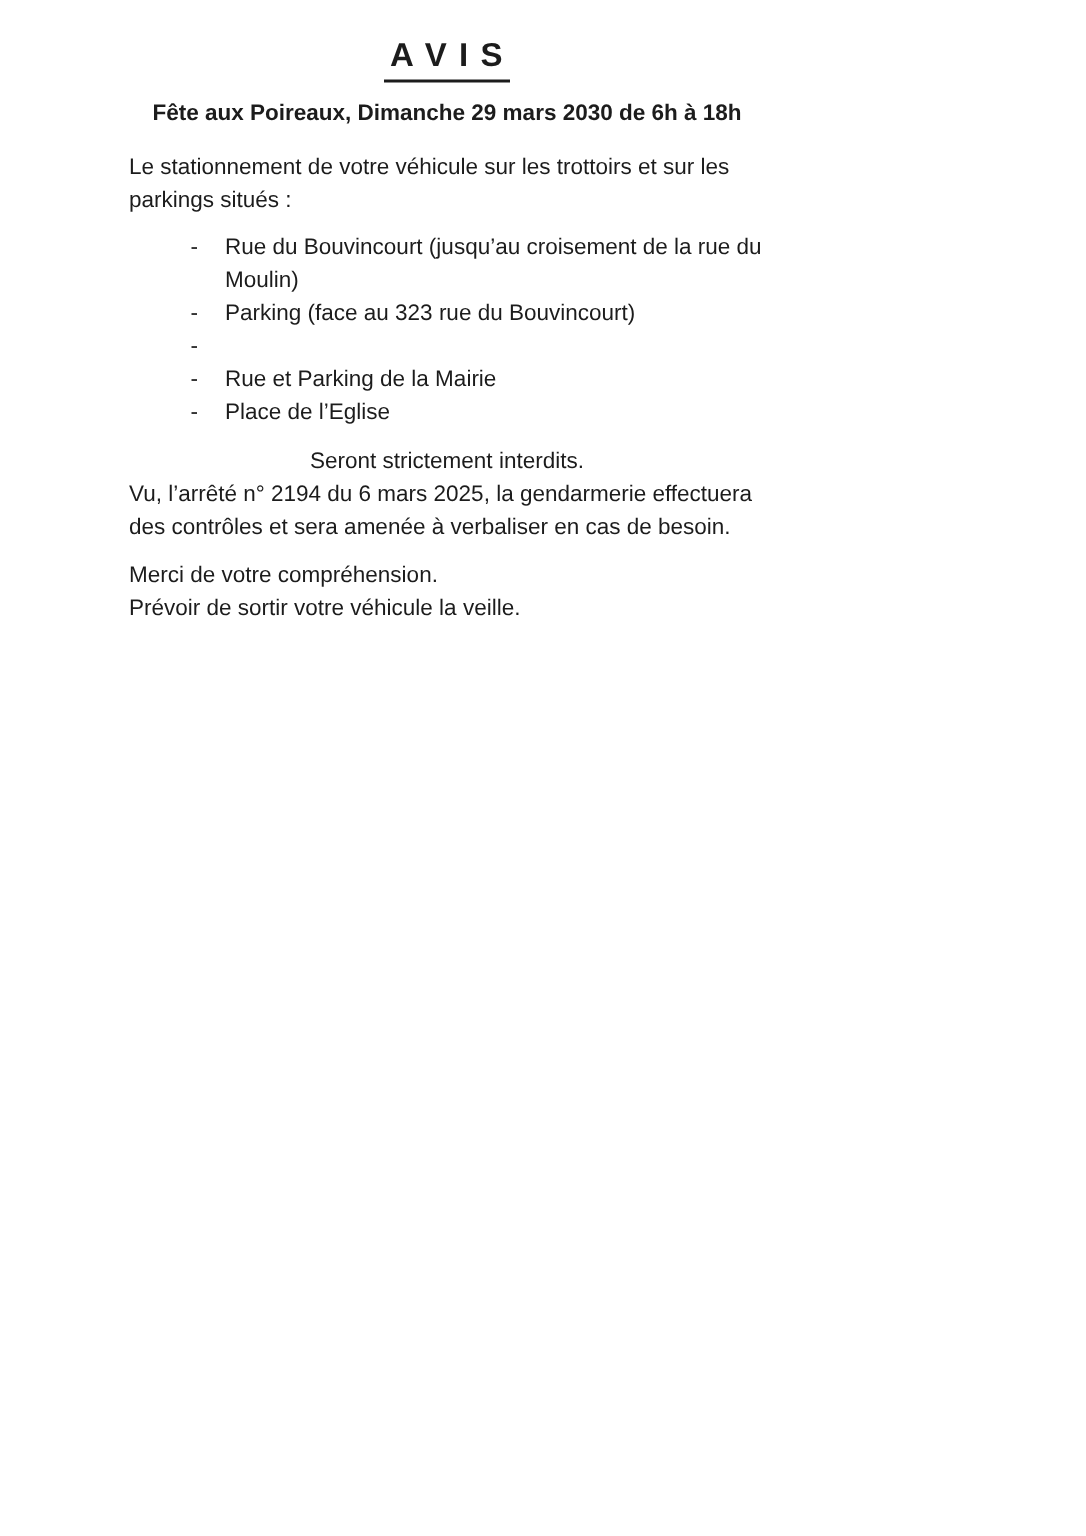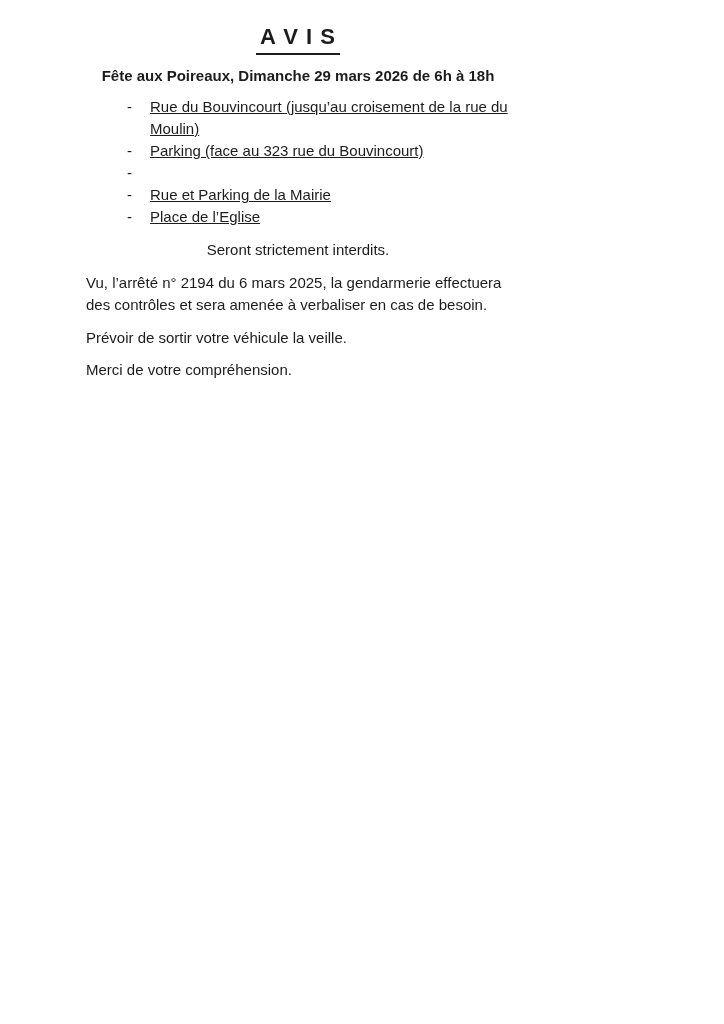--- a/index.html
+++ b/index.html
@@ -40,39 +40,39 @@
     text-align: center;
     font-size: 15px;
     font-weight: bold;
     line-height: 22px;
   }
   .para {
     margin: 14px 0 0 0;
     font-size: 15px;
     line-height: 22px;
   }
-  .para.tight { margin-top: 11px; }
+  .para.tight { margin-top: 0; }
   .para.thanks { margin-top: 10px; }
   ul.locations {
     list-style: none;
     margin: 9px 0 0 0;
     padding: 0;
   }
   ul.locations li {
     display: flex;
     font-size: 15px;
     line-height: 22px;
   }
   .dash {
     display: inline-block;
     width: 23px;
     margin-left: 41px;
     flex-shrink: 0;
   }
-  .loc-text { flex: 1; text-decoration: underline; }
+  .loc-text { flex: 1; }
   .emphasis {
     margin: 11px 0 0 0;
     text-align: center;
     font-size: 15px;
     font-weight: normal;
     line-height: 22px;
   }
   .signature {
     margin: 11px 0 0 344px;
     font-size: 15px;
@@ -81,22 +81,23 @@
 </style>
 </head>
 <body>
 
 <div class="page">
 
   <div class="title-wrap">
     <span class="title-text">A V I S</span>
   </div>
 
-  <p class="subtitle">Fête aux Poireaux, Dimanche 29 mars 2026 de 6h à 18h</p>
+  <p class="subtitle">Fête aux Poireaux, Dimanche 29 mars 2030 de 6h à 18h</p>
 
+  <p class="para">Le stationnement de votre véhicule sur les trottoirs et sur les parkings situés :</p>
 
   <ul class="locations">
     <li>
       <span class="dash">-</span>
       <span class="loc-text">Rue du Bouvincourt (jusqu’au croisement de la rue du Moulin)</span>
     </li>
     <li>
       <span class="dash">-</span>
       <span class="loc-text">Parking (face au 323 rue du Bouvincourt)</span>
     </li>
@@ -110,18 +111,18 @@
     <li>
       <span class="dash">-</span>
       <span class="loc-text">Place de l’Eglise</span>
     </li>
   </ul>
 
   <p class="emphasis">Seront strictement interdits.</p>
 
   <p class="para tight">Vu, l’arrêté n° 2194 du 6 mars 2025, la gendarmerie effectuera des contrôles et sera amenée à verbaliser en cas de besoin.</p>
 
+  <p class="para thanks">Merci de votre compréhension.</p>
+
   <p class="para tight">Prévoir de sortir votre véhicule la veille.</p>
-
-  <p class="para thanks">Merci de votre compréhension.</p>
 
 
 </div>
 
 </body></html>

